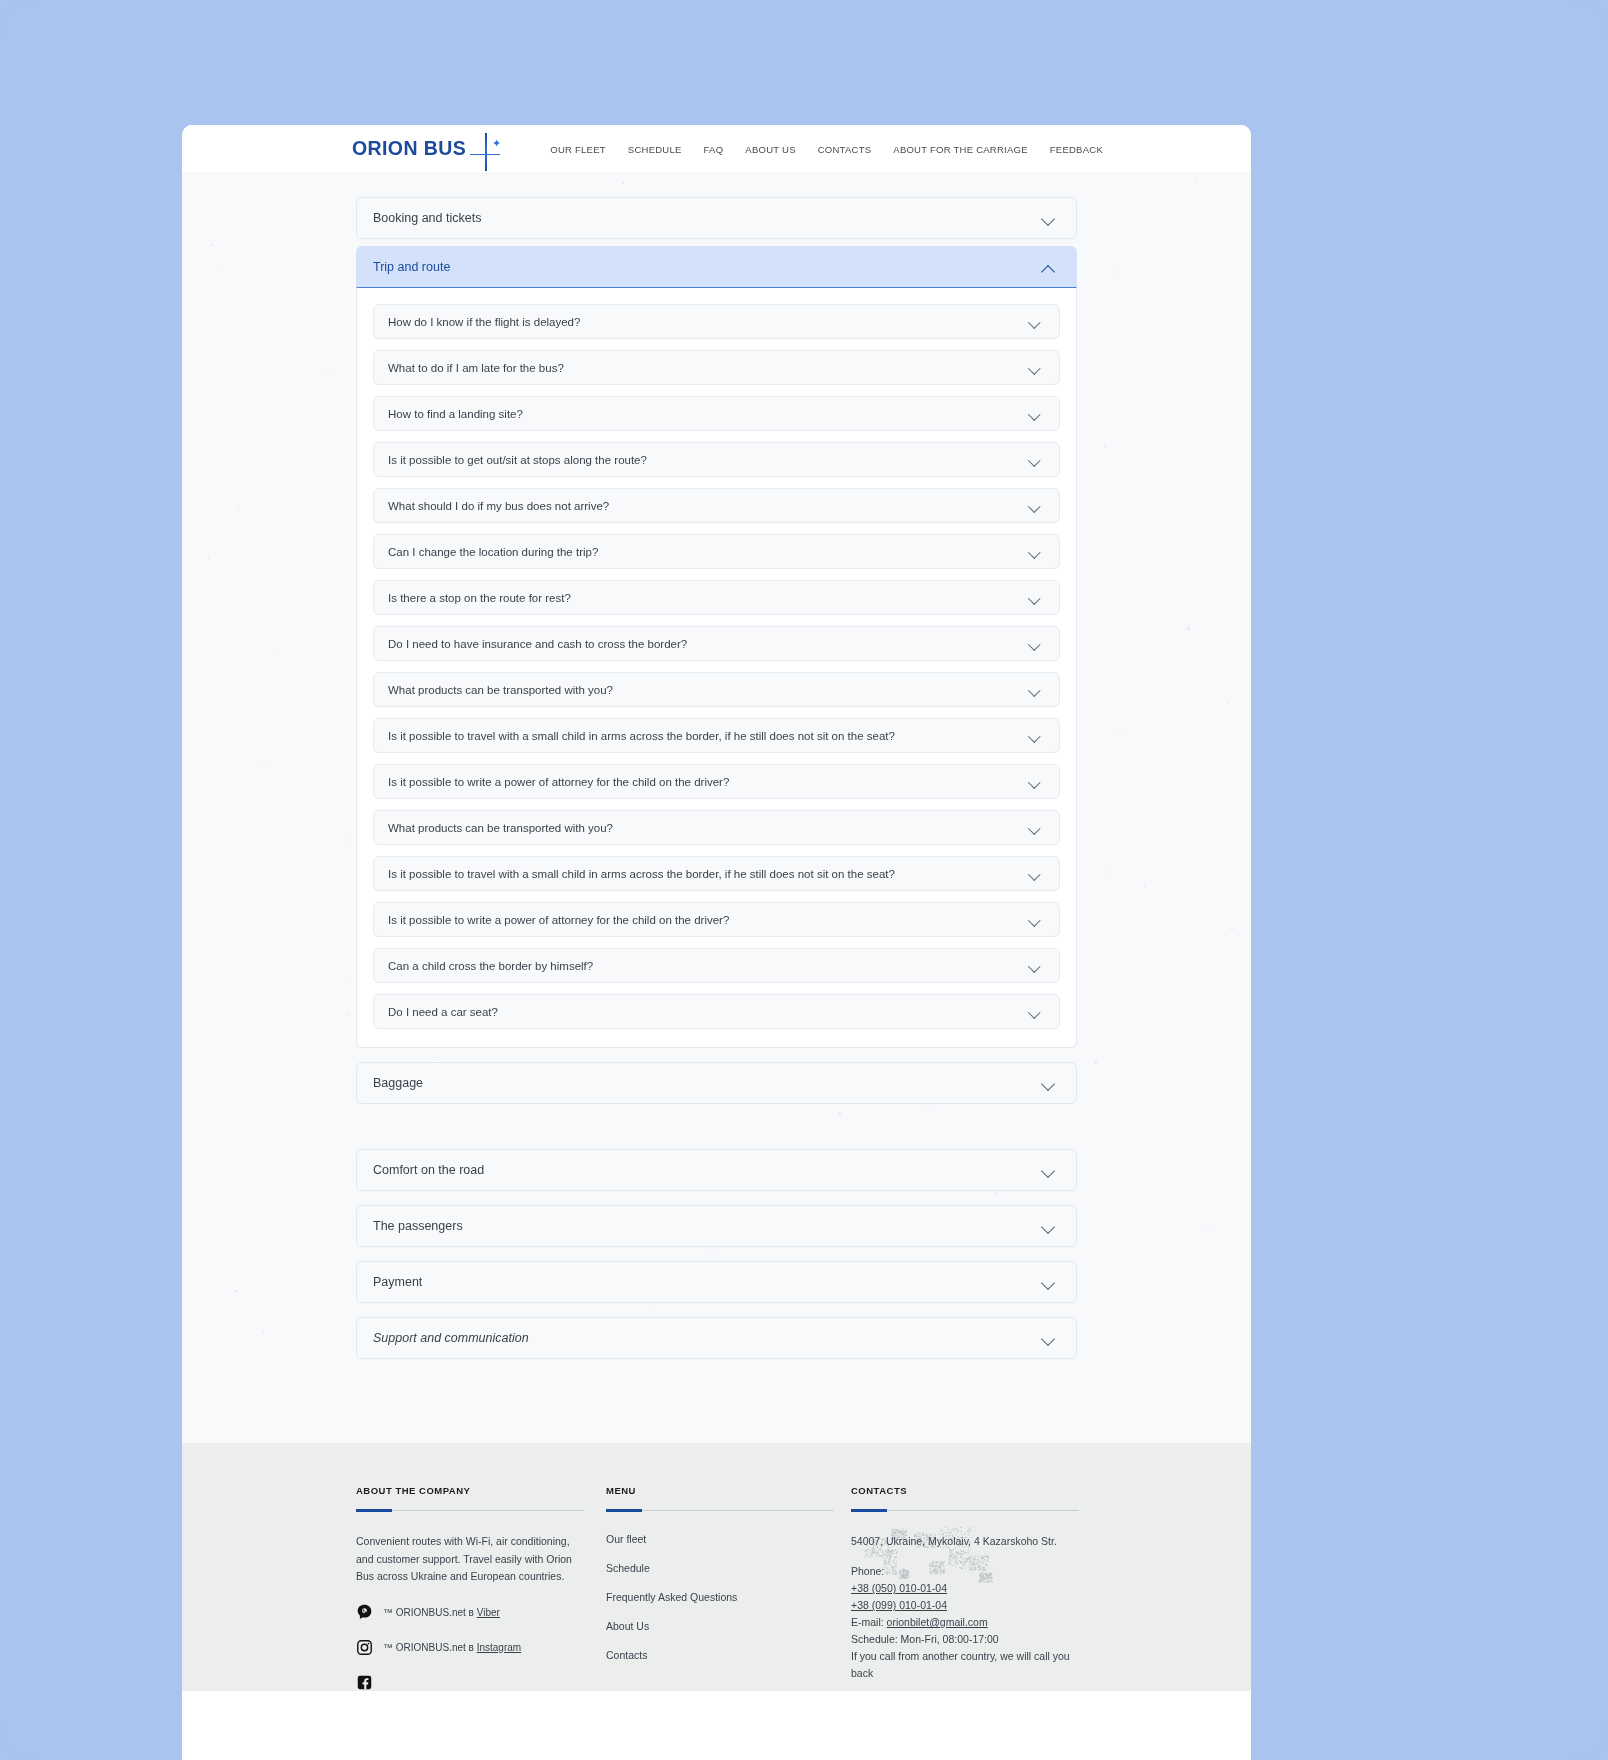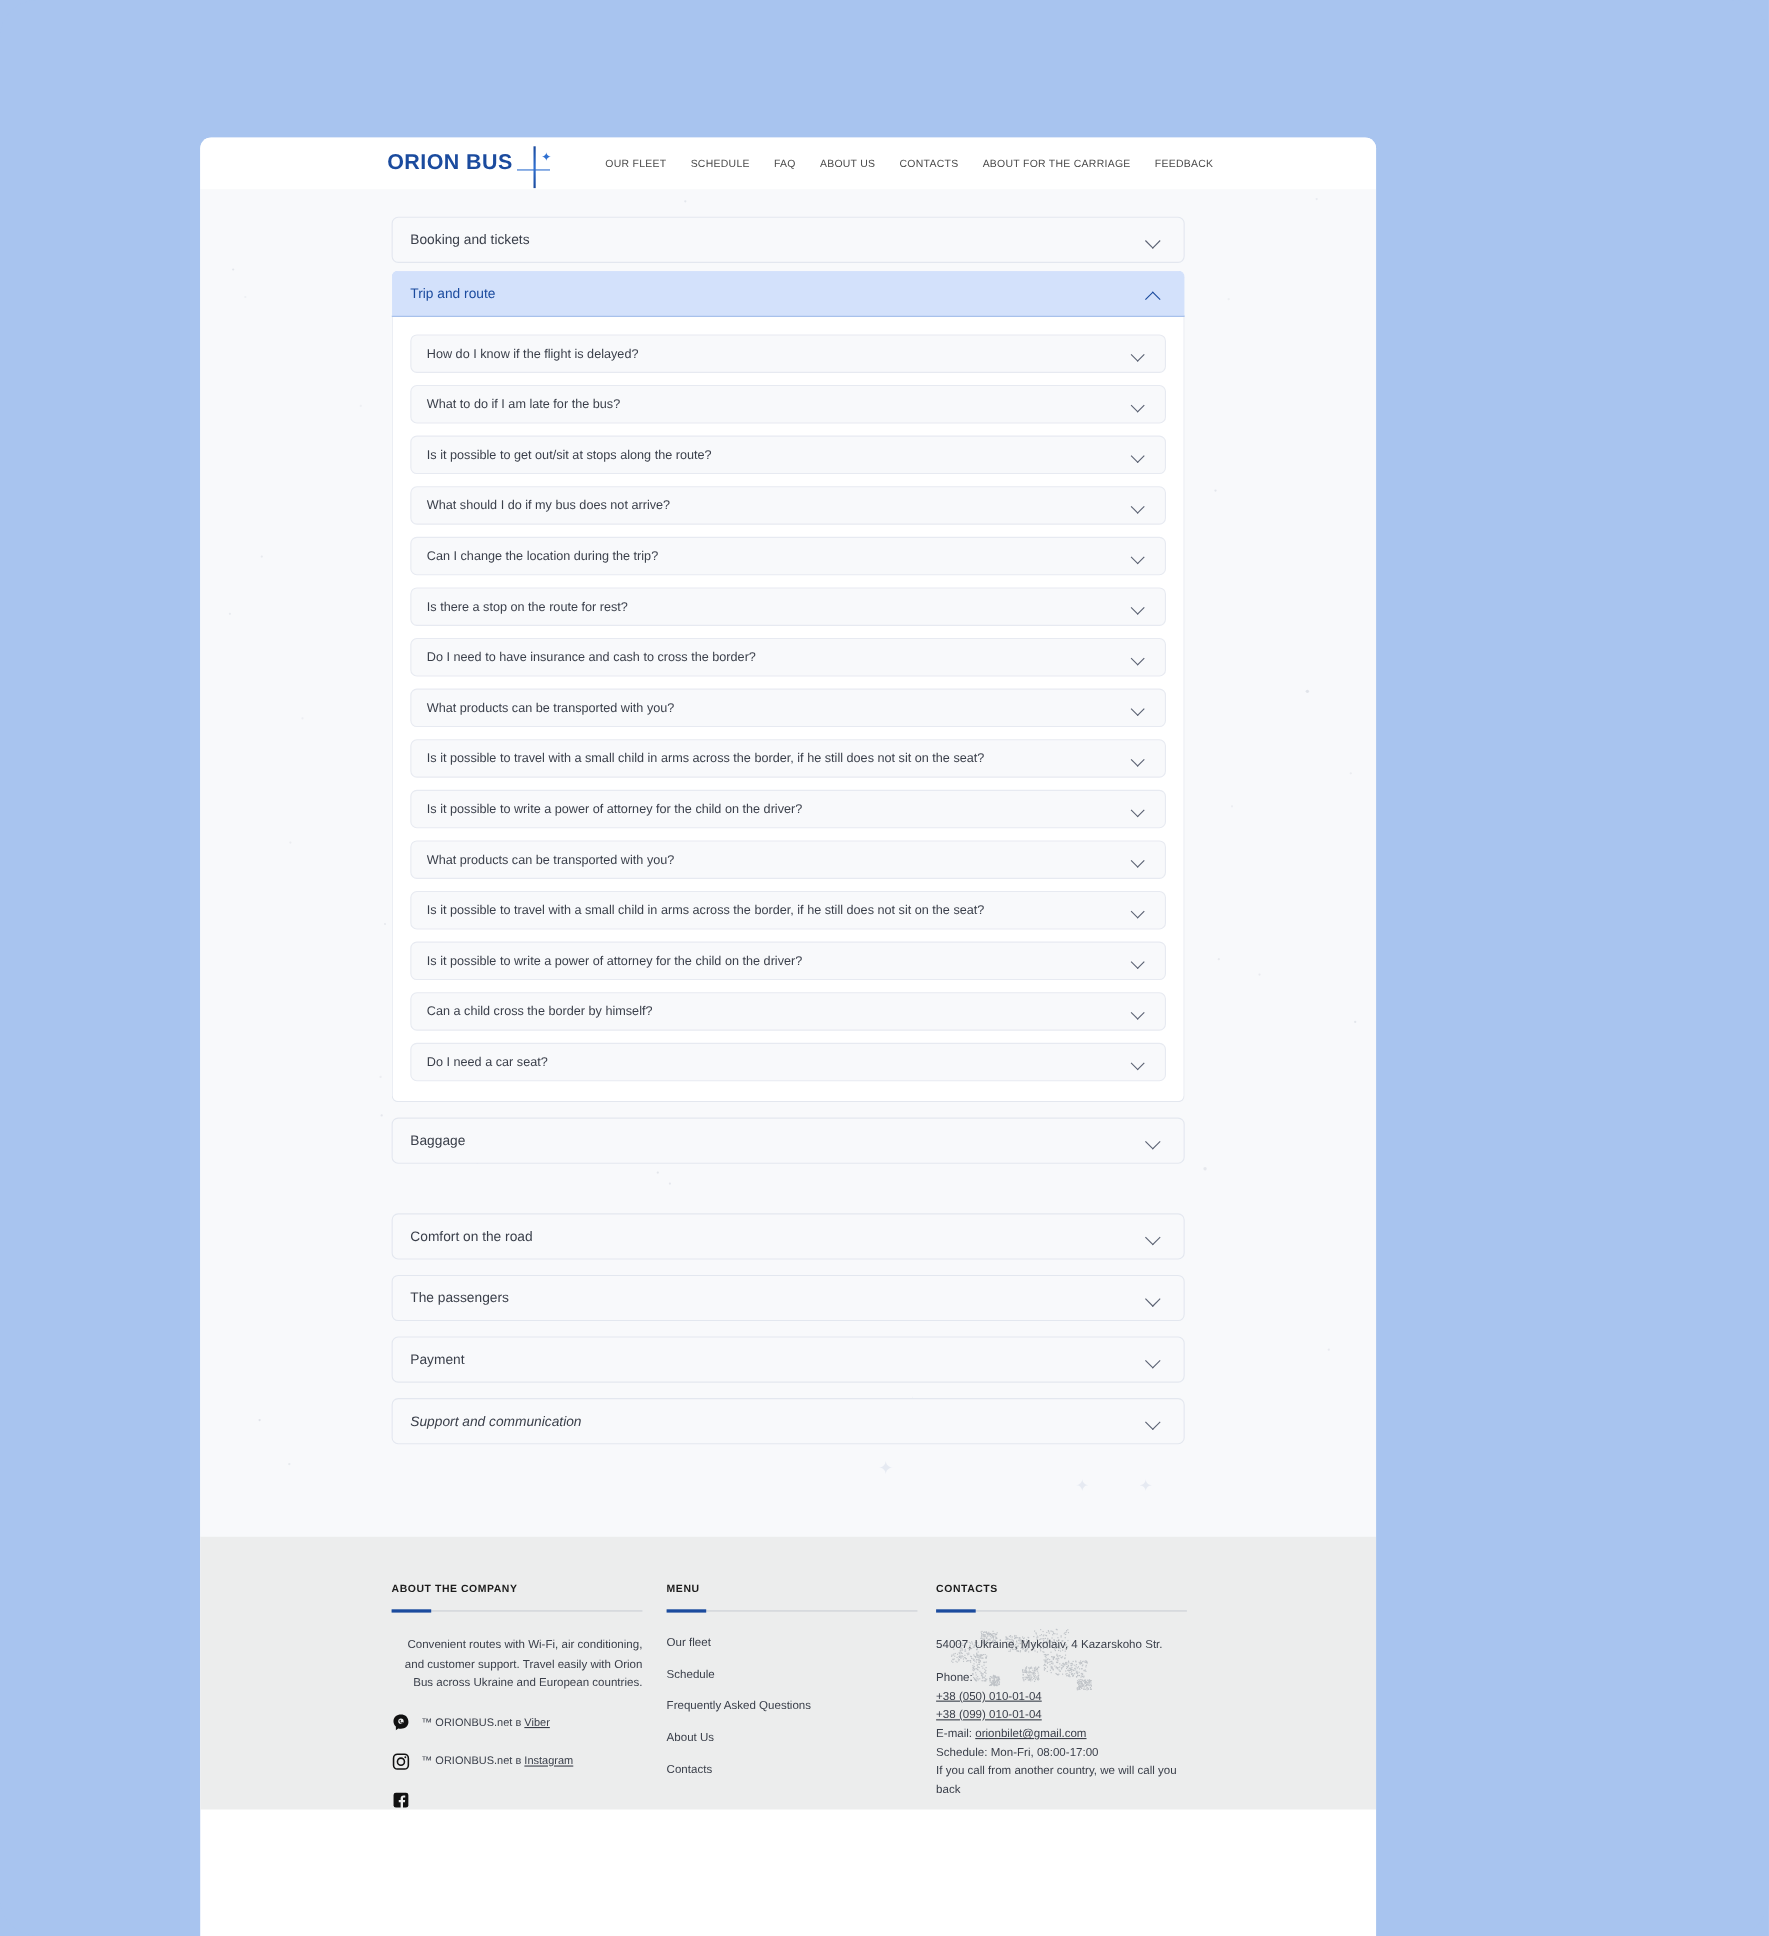--- a/index.html
+++ b/index.html
@@ -183,21 +183,20 @@
   }
   .fline { height: 1px; background: #c9cdd4; position: relative; margin-bottom: 22px; width: 228px;}
   .fcol2 .fline, .fcol3 .fline { width: 228px; }
   .fline::before {
     content: ""; position: absolute; left: 0; top: -1px;
     width: 36px; height: 2.5px; background: #1b4b9e;
   }
   .fdesc {
     font-size: 10.5px; line-height: 1.68; color: #3a3f4a; width: 228px;
     font-family: "Liberation Sans", sans-serif;
-    text-align: right;
   }
   .social { display: flex; align-items: center; gap: 10px; margin-top: 18px; }
   .social-txt { font-size: 10px; color: #3a3f4a; font-family: "Liberation Sans", sans-serif; }
   .social-txt u { text-decoration: underline; }
   .sicon { width: 17px; height: 17px; flex: none; color: #111; }
   .mitem {
     font-size: 10.5px; color: #3a3f4a; margin-bottom: 17px;
     font-family: "Liberation Sans", sans-serif; cursor: pointer;
   }
   .citem {
@@ -329,20 +328,24 @@
           <span class="chev up"></span>
         </div>
 
         <div class="panel" id="qpanel">
             <div class="q">
               <span class="q-label">How do I know if the flight is delayed?</span>
               <span class="chev sm"></span>
             </div>
             <div class="q">
               <span class="q-label">What to do if I am late for the bus?</span>
+              <span class="chev sm"></span>
+            </div>
+            <div class="q">
+              <span class="q-label">How to find a landing site?</span>
               <span class="chev sm"></span>
             </div>
             <div class="q">
               <span class="q-label">Is it possible to get out/sit at stops along the route?</span>
               <span class="chev sm"></span>
             </div>
             <div class="q">
               <span class="q-label">What should I do if my bus does not arrive?</span>
               <span class="chev sm"></span>
             </div>

